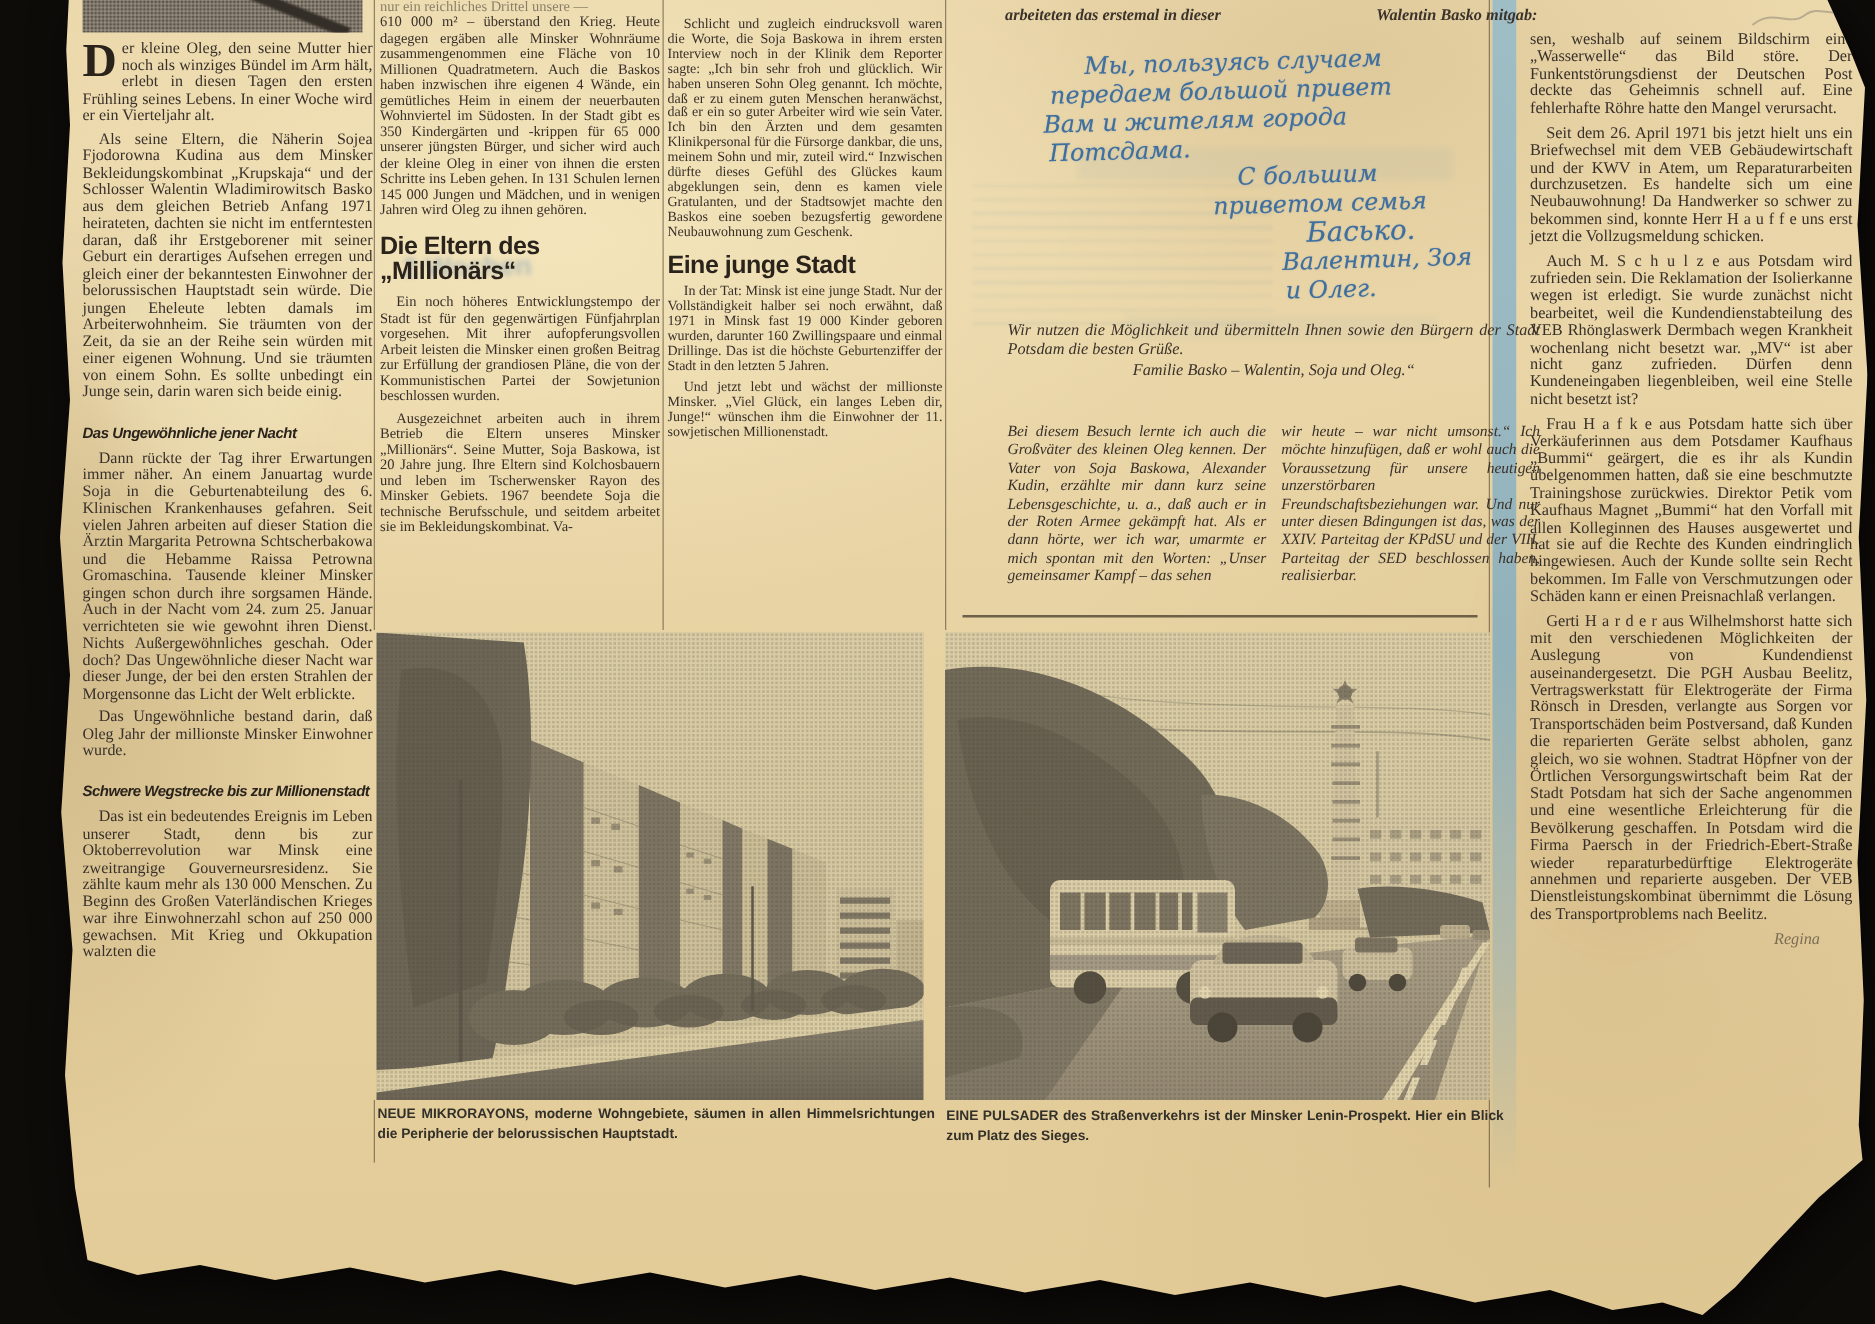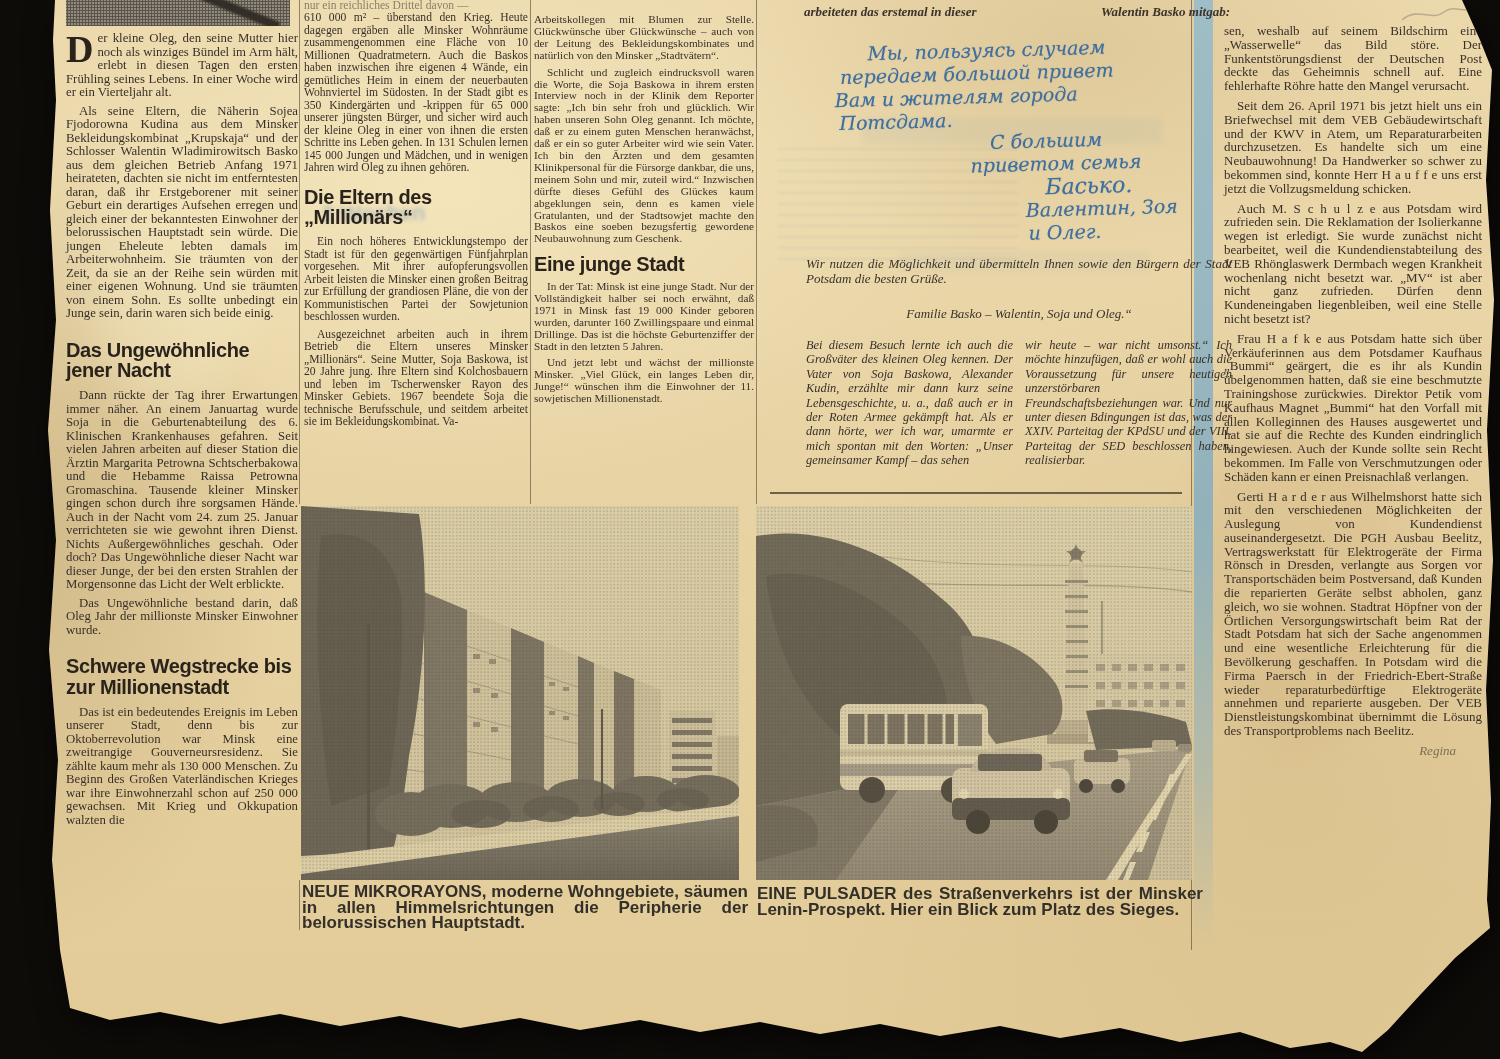--- a/index.html
+++ b/index.html
@@ -22,49 +22,49 @@
     background:linear-gradient(180deg,#93bacc 0%,#83accp 0%,#84adc0 55%,rgba(132,173,192,.55) 80%,rgba(132,173,192,0) 100%);
     background:linear-gradient(180deg,#93bacc,#84adc0 55%,rgba(132,173,192,.5) 82%,rgba(132,173,192,0));opacity:.85;}
   
   .col{position:absolute;text-align:justify;}
   .col p{margin:0 0 5px 0;text-indent:13px;}
   .col p.noind{text-indent:0;}
   .headline{font-family:"Liberation Sans",sans-serif;font-weight:bold;color:#2a231c;
     letter-spacing:-0.4px;text-align:left;line-height:1.04;margin:19px 0 8px 0;}
   .dropcap{float:left;font-weight:bold;font-size:38px;line-height:30px;padding:2px 4px 0 0;color:#2a231c;}
   #col1{left:66px;top:32px;width:232px;font-size:12.8px;line-height:13.5px;}
-  #col1 .headline{font-size:20px;}
+  #col1 .headline{font-size:12px;font-style:italic;}
   #col2{left:304px;top:0px;width:224px;height:503px;font-size:11.6px;line-height:12.5px;overflow:hidden;}
   #col2 .headline{font-size:20px;margin-top:12px;}
   .cutline{height:11px;overflow:hidden;opacity:.55;margin-bottom:1px;}
   #col3{left:534px;top:14px;width:220px;height:492px;font-size:11.2px;line-height:11.9px;overflow:hidden;}
   #col3 .headline{font-size:20px;margin:9px 0 6px 0;}
   #col4{left:1224px;top:24px;width:258px;font-size:13px;line-height:13.8px;}
   #col4 p{margin-bottom:6px;}
   .sig-line{text-align:right;padding-right:26px;opacity:.6;filter:blur(.4px);font-style:italic;}
   
   #letterbox{position:absolute;left:804px;top:4px;width:432px;height:498px;}
   .letter-intro{position:relative;font-size:13px;font-weight:bold;font-style:italic;color:#3b332b;}
   .letter-intro .ri{position:absolute;right:6px;top:0;}
   #handwriting{position:absolute;left:8px;top:34px;width:420px;color:#3f6f9f;
      font-family:"DejaVu Serif",serif;font-style:italic;font-size:19px;line-height:23px;
      transform:rotate(-1.6deg);text-shadow:0 0 1px rgba(63,111,159,.55);}
   #handwriting div{white-space:nowrap;}
   .quote{position:absolute;left:2px;top:252px;width:426px;font-style:italic;font-size:13px;
      line-height:15.2px;text-align:justify;color:#3a322a;}
   .quote p{margin:0;}
-  .quote .qsig{text-align:center;margin-top:20px;}
+  .quote .qsig{text-align:center;margin-top:2px;}
   .follow{position:absolute;top:334px;width:207px;font-style:italic;font-size:12.4px;line-height:14.4px;text-align:justify;}
   
   .photo{position:absolute;overflow:hidden;background:#cfc3a0;}
   .halftone{position:absolute;inset:0;opacity:.55;pointer-events:none;
      background-image:radial-gradient(rgba(40,34,26,.34) 1px, rgba(0,0,0,0) 1.35px);
      background-size:3.5px 3.5px;}
   .phototint{position:absolute;inset:0;background:rgba(226,205,158,.16);pointer-events:none;}
-  .caption{position:absolute;font-family:"Liberation Sans",sans-serif;font-size:17px;
+  .caption{position:absolute;font-family:"Liberation Sans",sans-serif;font-size:11px;
      line-height:15.5px;color:#33302a;font-weight:bold;text-align:justify;}
   .caption .rest{font-weight:bold;}
   
   .ghost{position:absolute;pointer-events:none;}
   .ghost-text{color:#7d9cb8;font-family:"Liberation Sans",sans-serif;font-weight:bold;
      filter:blur(2px);opacity:.5;}
   .ghost-lines{filter:blur(1.2px);opacity:.5;
      background:repeating-linear-gradient(180deg, rgba(108,140,170,.22) 0 2px, rgba(0,0,0,0) 2px 11px);}
   .ghost-bar{filter:blur(3px);background:rgba(118,150,178,.8);}
   .halftone-strip{position:absolute;left:66px;top:0;width:224px;height:26px;background:#938b7d;overflow:hidden;}
@@ -111,29 +111,28 @@
       </p>
       <p>Als seine Eltern, die Näherin Sojea Fjodorowna Kudina aus dem Minsker Bekleidungskombinat „Krupskaja“ und der Schlosser Walentin Wladimirowitsch Basko aus dem gleichen Betrieb Anfang 1971 heirateten, dachten sie nicht im entferntesten daran, daß ihr Erstgeborener mit seiner Geburt ein derartiges Aufsehen erregen und gleich einer der bekanntesten Einwohner der belorussischen Hauptstadt sein würde. Die jungen Eheleute lebten damals im Arbeiterwohnheim. Sie träumten von der Zeit, da sie an der Reihe sein würden mit einer eigenen Wohnung. Und sie träumten von einem Sohn. Es sollte unbedingt ein Junge sein, darin waren sich beide einig.</p>
       <h2 class="headline">Das Ungewöhnliche jener Nacht</h2>
       <p>Dann rückte der Tag ihrer Erwartungen immer näher. An einem Januartag wurde Soja in die Geburtenabteilung des 6. Klinischen Krankenhauses gefahren. Seit vielen Jahren arbeiten auf dieser Station die Ärztin Margarita Petrowna Schtscherbakowa und die Hebamme Raissa Petrowna Gromaschina. Tausende kleiner Minsker gingen schon durch ihre sorgsamen Hände. Auch in der Nacht vom 24. zum 25. Januar verrichteten sie wie gewohnt ihren Dienst. Nichts Außergewöhnliches geschah. Oder doch? Das Ungewöhnliche dieser Nacht war dieser Junge, der bei den ersten Strahlen der Morgensonne das Licht der Welt erblickte.</p>
       <p>Das Ungewöhnliche bestand darin, daß Oleg Jahr der millionste Minsker Einwohner wurde.</p>
       <h2 class="headline">Schwere Wegstrecke bis zur Millionenstadt</h2>
       <p>Das ist ein bedeutendes Ereignis im Leben unserer Stadt, denn bis zur Oktoberrevolution war Minsk eine zweitrangige Gouverneursresidenz. Sie zählte kaum mehr als 130 000 Menschen. Zu Beginn des Großen Vaterländischen Krieges war ihre Einwohnerzahl schon auf 250 000 gewachsen. Mit Krieg und Okkupation walzten die</p>
     </div>
 
     <div class="col" id="col2">
-      <div class="cutline">nur ein reichliches Drittel davon —</div>
+      <div class="cutline">nur ein reichliches Drittel unsere —</div>
       <p class="noind">610 000 m² – überstand den Krieg. Heute dagegen ergäben alle Minsker Wohnräume zusammengenommen eine Fläche von 10 Millionen Quadratmetern. Auch die Baskos haben inzwischen ihre eigenen 4 Wände, ein gemütliches Heim in einem der neuerbauten Wohnviertel im Südosten. In der Stadt gibt es 350 Kindergärten und -krippen für 65 000 unserer jüngsten Bürger, und sicher wird auch der kleine Oleg in einer von ihnen die ersten Schritte ins Leben gehen. In 131 Schulen lernen 145 000 Jungen und Mädchen, und in wenigen Jahren wird Oleg zu ihnen gehören.</p>
       <h2 class="headline">Die Eltern des „Millionärs“</h2>
       <p>Ein noch höheres Entwicklungstempo der Stadt ist für den gegenwärtigen Fünfjahrplan vorgesehen. Mit ihrer aufopferungsvollen Arbeit leisten die Minsker einen großen Beitrag zur Erfüllung der grandiosen Pläne, die von der Kommunistischen Partei der Sowjetunion beschlossen wurden.</p>
       <p>Ausgezeichnet arbeiten auch in ihrem Betrieb die Eltern unseres Minsker „Millionärs“. Seine Mutter, Soja Baskowa, ist 20 Jahre jung. Ihre Eltern sind Kolchosbauern und leben im Tscherwensker Rayon des Minsker Gebiets. 1967 beendete Soja die technische Berufsschule, und seitdem arbeitet sie im Bekleidungskombinat. Va-</p>
     </div>
 
     <div class="col" id="col3">
-      <p class="noind">Arbeitskollegen mit Blumen zur Stelle. Glückwünsche über Glückwünsche – auch von der Leitung des Bekleidungskombinates und natürlich von den Minsker „Stadtvätern“.</p>
       <p>Schlicht und zugleich eindrucksvoll waren die Worte, die Soja Baskowa in ihrem ersten Interview noch in der Klinik dem Reporter sagte: „Ich bin sehr froh und glücklich. Wir haben unseren Sohn Oleg genannt. Ich möchte, daß er zu einem guten Menschen heranwächst, daß er ein so guter Arbeiter wird wie sein Vater. Ich bin den Ärzten und dem gesamten Klinikpersonal für die Fürsorge dankbar, die uns, meinem Sohn und mir, zuteil wird.“ Inzwischen dürfte dieses Gefühl des Glückes kaum abgeklungen sein, denn es kamen viele Gratulanten, und der Stadtsowjet machte den Baskos eine soeben bezugsfertig gewordene Neubauwohnung zum Geschenk.</p>
       <h2 class="headline">Eine junge Stadt</h2>
       <p>In der Tat: Minsk ist eine junge Stadt. Nur der Vollständigkeit halber sei noch erwähnt, daß 1971 in Minsk fast 19 000 Kinder geboren wurden, darunter 160 Zwillingspaare und einmal Drillinge. Das ist die höchste Geburtenziffer der Stadt in den letzten 5 Jahren.</p>
       <p>Und jetzt lebt und wächst der millionste Minsker. „Viel Glück, ein langes Leben dir, Junge!“ wünschen ihm die Einwohner der 11. sowjetischen Millionenstadt.</p>
     </div>
 
     <div id="letterbox">
       <div class="letter-intro">
         <span>arbeiteten das erstemal in dieser</span>
         <span class="ri">Walentin Basko mitgab:</span>

